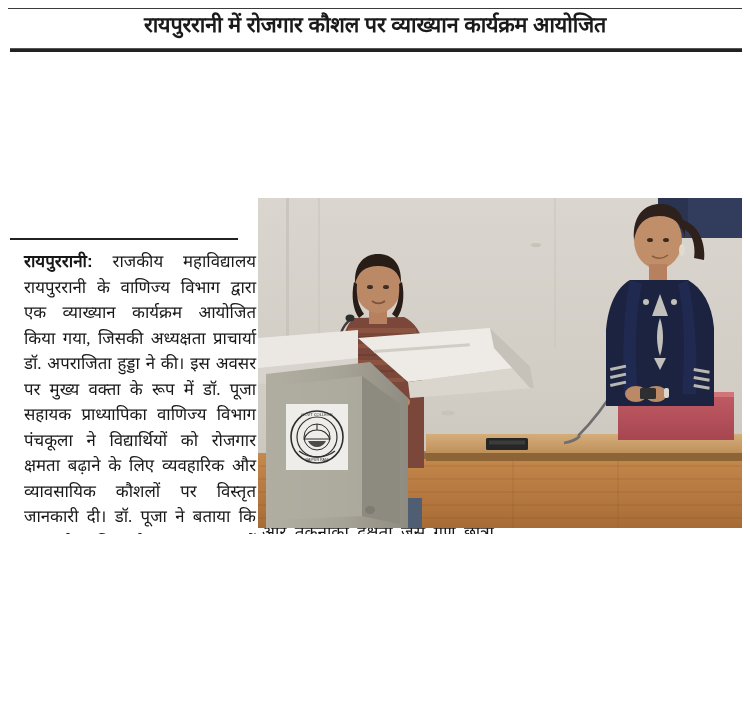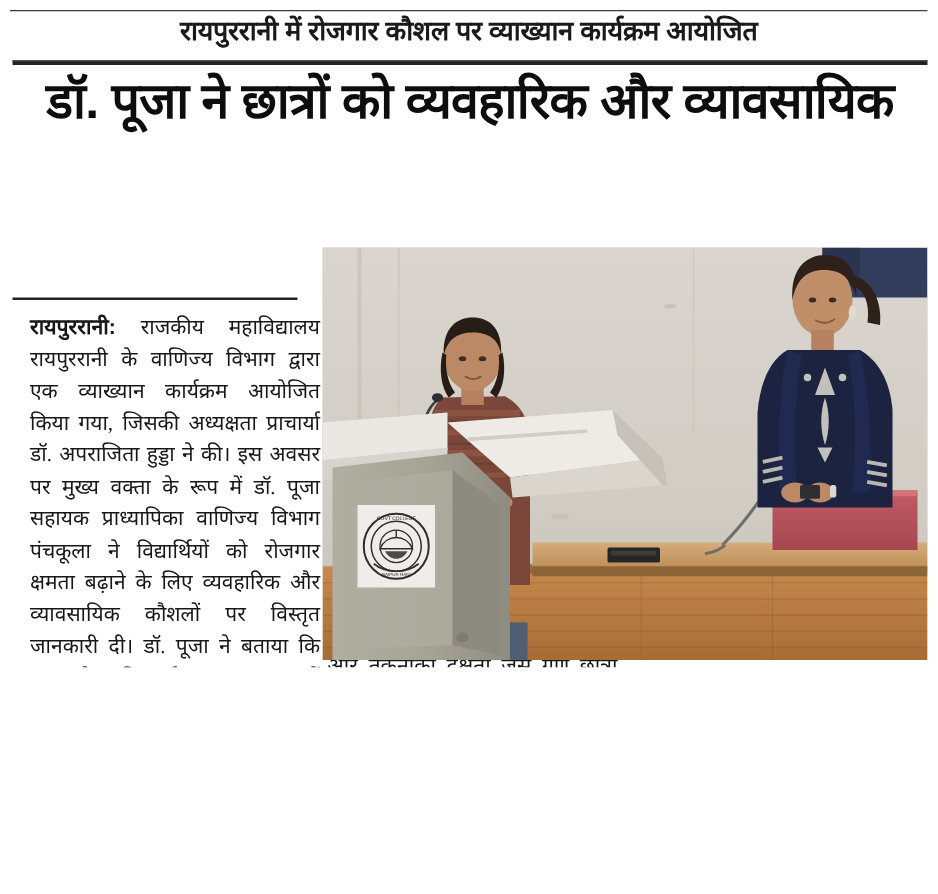--- a/index.html
+++ b/index.html
@@ -183,21 +183,20 @@
 
 <div id="page">
 
   <div class="rule-top"></div>
 
   <div class="kicker">रायपुररानी में रोजगार कौशल पर व्याख्यान कार्यक्रम आयोजित</div>
 
   <div class="rule-kicker"></div>
 
   <div class="headline">
-    <span class="hl-line">डॉ. पूजा ने छात्रों को व्यवहारिक और व्यावसायिक</span>
   </div>
 
 
   <div class="rule-byline"></div>
 
   <div class="col-left">
     <p>
       <span class="lead">रायपुररानी:</span><span> राजकीय महाविद्यालय रायपुररानी के वाणिज्य विभाग द्वारा एक व्याख्यान कार्यक्रम आयोजित किया गया, जिसकी अध्यक्षता प्राचार्या डॉ. अपराजिता हुड्डा ने की। इस अवसर पर मुख्य वक्ता के रूप में डॉ. पूजा सहायक प्राध्यापिका वाणिज्य विभाग पंचकूला ने विद्यार्थियों को रोजगार क्षमता बढ़ाने के लिए व्यवहारिक और व्यावसायिक कौशलों पर विस्तृत जानकारी दी। डॉ. पूजा ने बताया कि आज के प्रतिस्पर्धात्मक वातावरण में संप्रेषण एवं साक्षात्कार कौशल, टीमवर्क, समस्या समाधान क्षमता</span>
     </p>
   </div>

